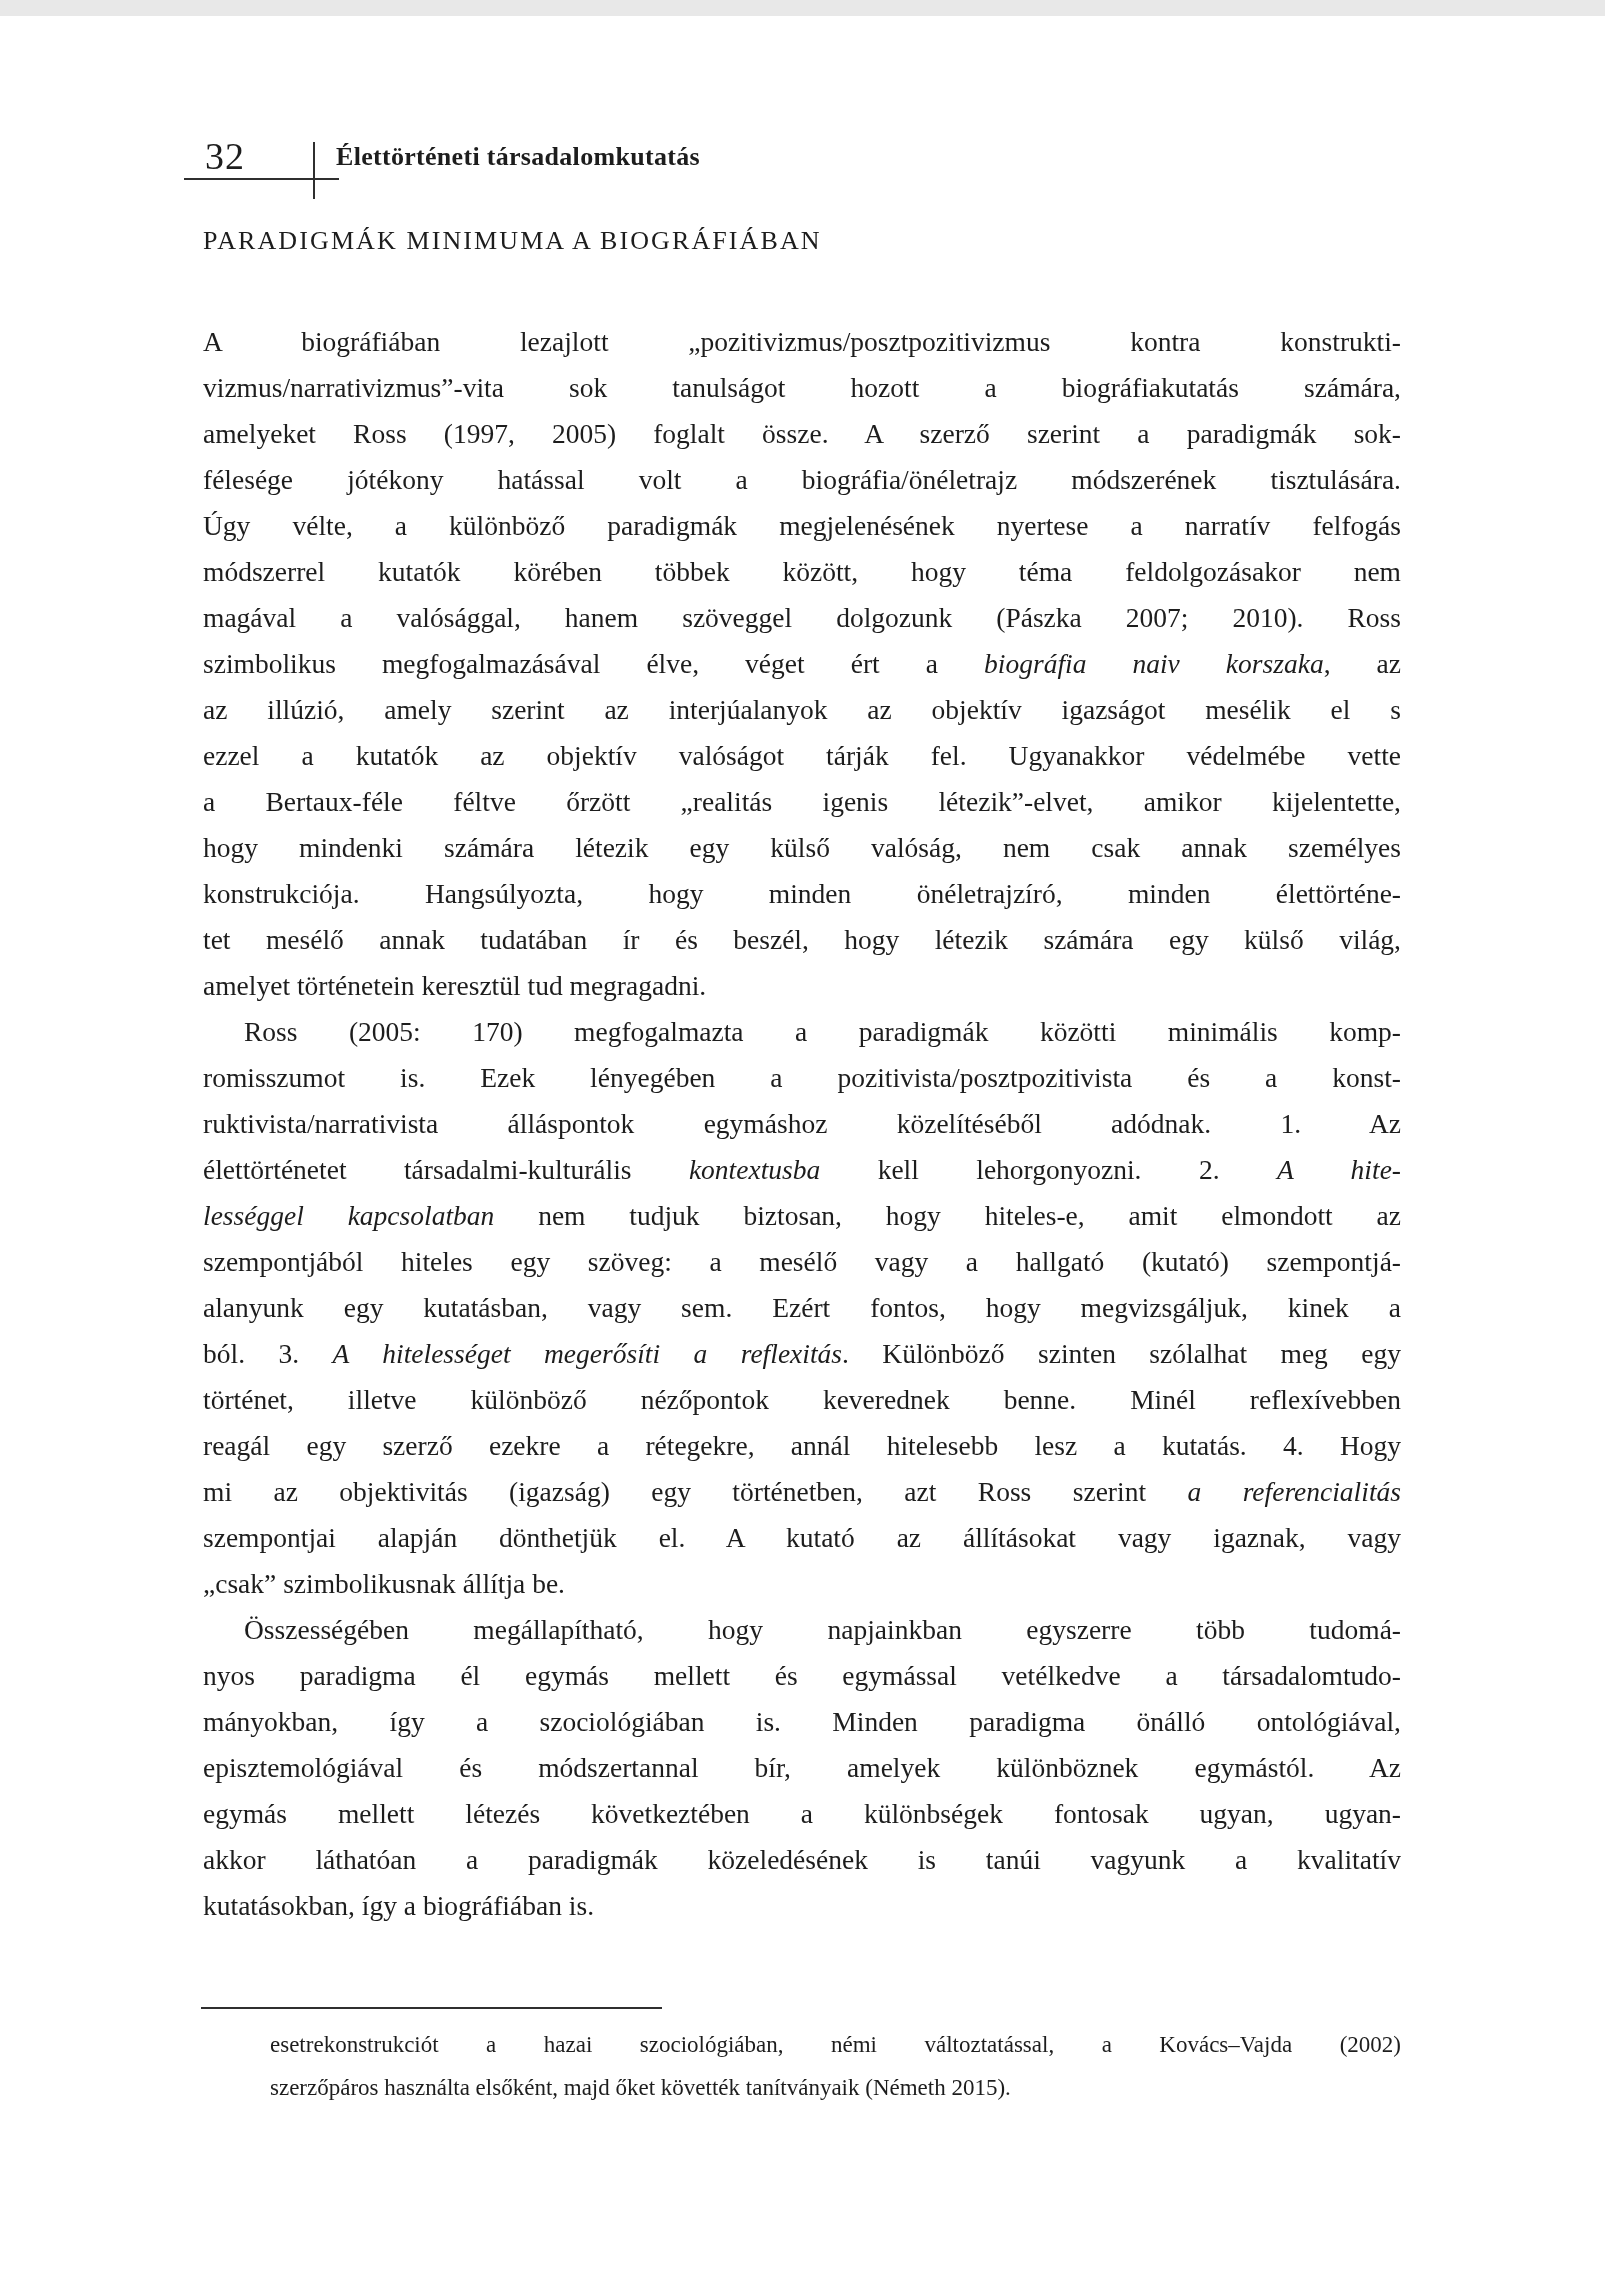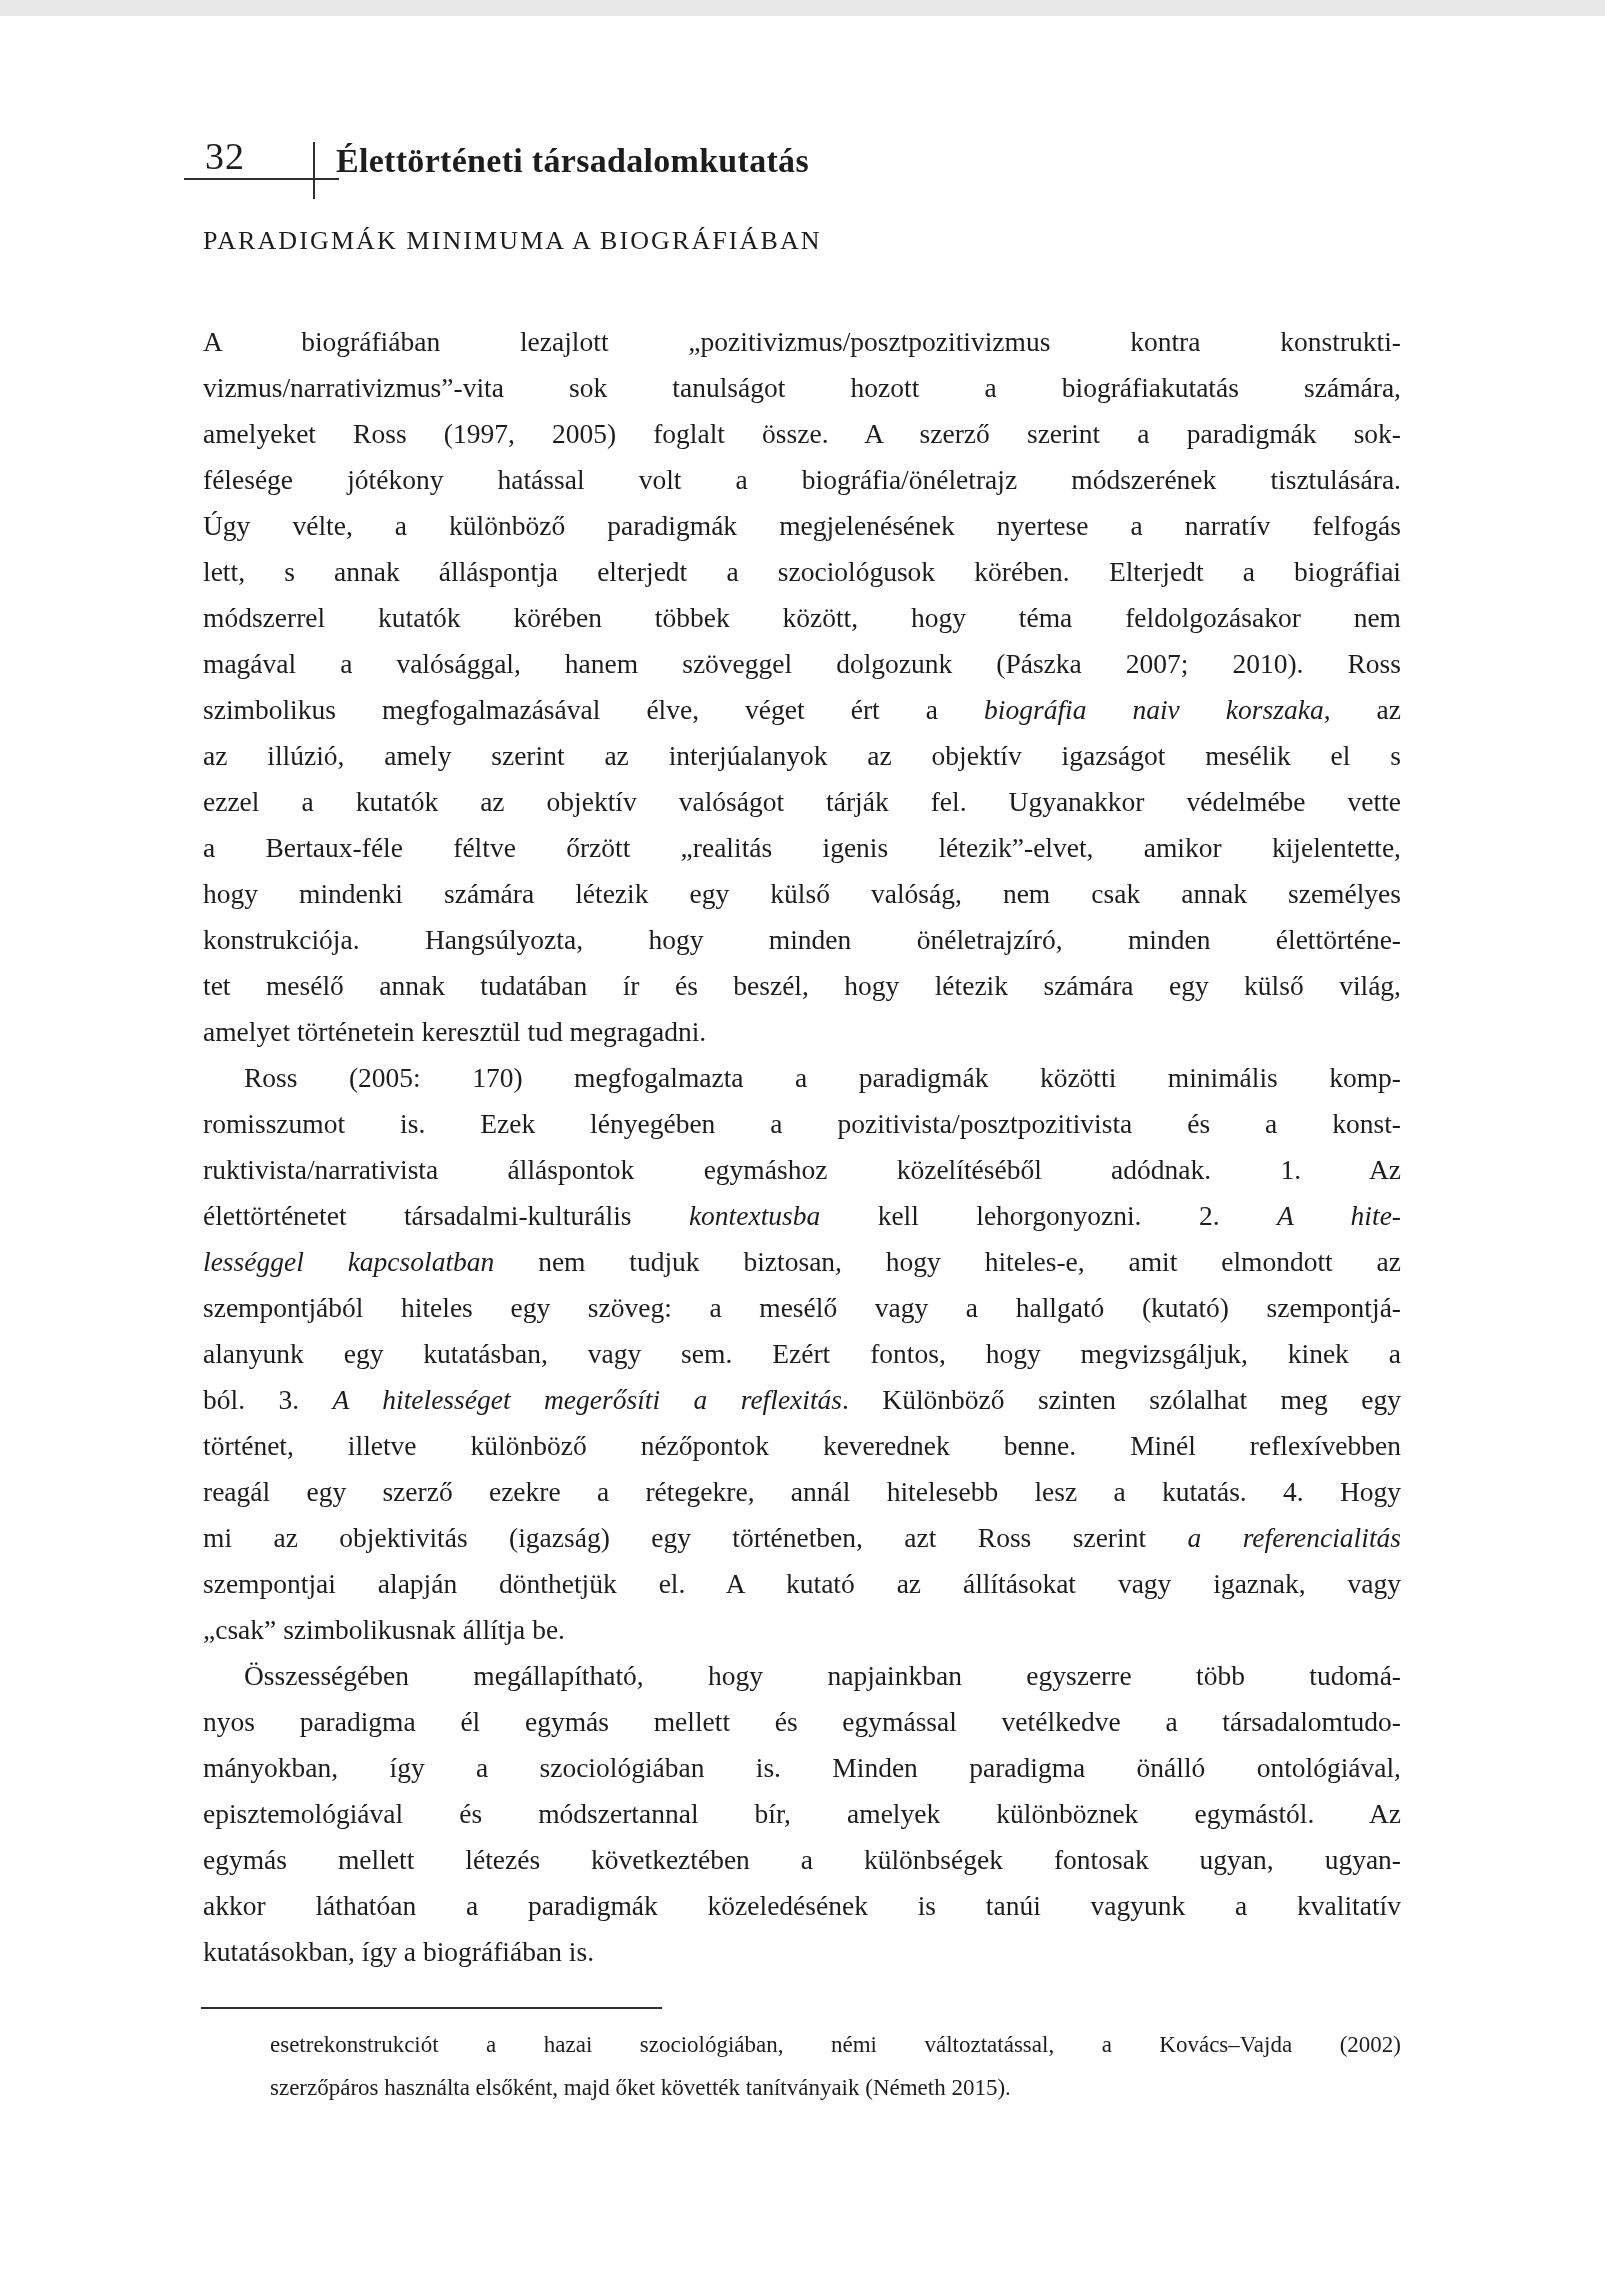--- a/index.html
+++ b/index.html
@@ -33,21 +33,21 @@
   }
   .header-vrule{
     position:absolute;
     left:313px; top:126px;
     width:1.7px; height:57px;
     background:var(--rule-color);
   }
   .running-head{
     position:absolute;
     left:336px; top:128px;
-    font-size:34px; line-height:1;
+    font-size:26px; line-height:1;
     font-weight:600;
     letter-spacing:0.3px;
   }
   
   .section-title{
     position:absolute;
     left:203px; top:211px;
     margin:0;
     font-size:26px; line-height:1.1;
     font-weight:400;
@@ -116,21 +116,20 @@
   </header>
 
   <h1 class="section-title">PARADIGMÁK MINIMUMA A BIOGRÁFIÁBAN</h1>
 
   <main class="body-text">
       <div class="line"><span>A biográfiában lezajlott „pozitivizmus/posztpozitivizmus kontra konstrukti-</span></div>
       <div class="line"><span>vizmus/narrativizmus”-vita sok tanulságot hozott a biográfiakutatás számára,</span></div>
       <div class="line"><span>amelyeket Ross (1997, 2005) foglalt össze. A szerző szerint a paradigmák sok-</span></div>
       <div class="line"><span>félesége jótékony hatással volt a biográfia/önéletrajz módszerének tisztulására.</span></div>
       <div class="line"><span>Úgy vélte, a különböző paradigmák megjelenésének nyertese a narratív felfogás</span></div>
-      <div class="line"><span>lett, s annak álláspontja elterjedt a szociológusok körében. Elterjedt a biográfiai</span></div>
       <div class="line"><span>módszerrel kutatók körében többek között, hogy téma feldolgozásakor nem</span></div>
       <div class="line"><span>magával a valósággal, hanem szöveggel dolgozunk (Pászka 2007; 2010). Ross</span></div>
       <div class="line"><span>szimbolikus megfogalmazásával élve, véget ért a </span><em>biográfia naiv korszaka</em><span>, az</span></div>
       <div class="line"><span>az illúzió, amely szerint az interjúalanyok az objektív igazságot mesélik el s</span></div>
       <div class="line"><span>ezzel a kutatók az objektív valóságot tárják fel. Ugyanakkor védelmébe vette</span></div>
       <div class="line"><span>a Bertaux-féle féltve őrzött „realitás igenis létezik”-elvet, amikor kijelentette,</span></div>
       <div class="line"><span>hogy mindenki számára létezik egy külső valóság, nem csak annak személyes</span></div>
       <div class="line"><span>konstrukciója. Hangsúlyozta, hogy minden önéletrajzíró, minden élettörténe-</span></div>
       <div class="line"><span>tet mesélő annak tudatában ír és beszél, hogy létezik számára egy külső világ,</span></div>
       <div class="line last"><span>amelyet történetein keresztül tud megragadni.</span></div>

